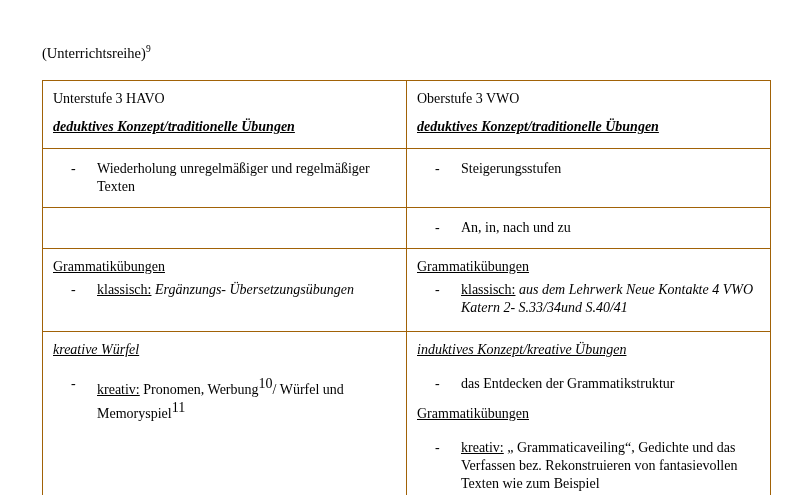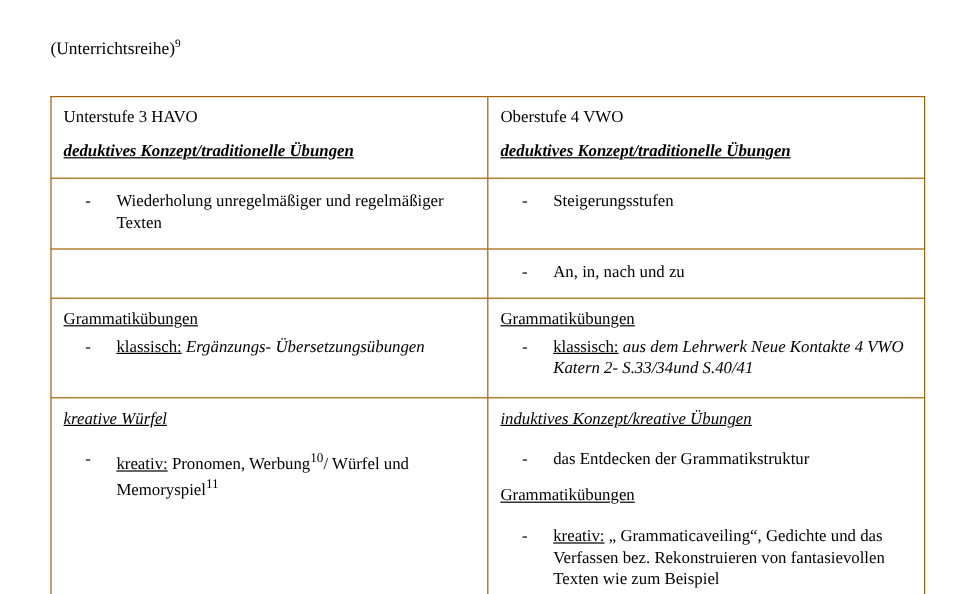--- a/index.html
+++ b/index.html
@@ -17,21 +17,21 @@
   }
   .page {
     position: absolute;
     left: 0; top: 0;
     width: 800px;
     height: 495px;
   }
   .caption {
     position: absolute;
     left: 42px;
-    top: 32px;
+    top: 44px;
     font-size: 14.5px;
     font-family: "Liberation Serif", serif;
     white-space: nowrap;
   }
   .caption sup {
     font-size: 9.5px;
     vertical-align: super;
   }
   table.grid {
     position: absolute;
@@ -93,21 +93,21 @@
   }
   .bullet .btext {
     flex: 1 1 auto;
     padding-left: 18px;
   }
   .btext .ital { font-style: italic; }
   .btext .undital {
     text-decoration: underline;
   }
   .btext sup {
-    font-size: 11px;
+    font-size: 14px;
     vertical-align: super;
   }
   .spacer-sm { height: 6px; }
   .pad-bottom { padding-bottom: 10px; }
   .tall { height: 150px; }
 </style>
 </head>
 <body>
 
 <div class="page">
@@ -125,21 +125,21 @@
 
       <tr>
         <td>
           <div class="cell hdr">
             <div class="line1">Unterstufe 3 HAVO</div>
             <div class="line2">deduktives Konzept/traditionelle Übungen</div>
           </div>
         </td>
         <td>
           <div class="cell hdr">
-            <div class="line1">Oberstufe 4 VWO</div>
+            <div class="line1">Oberstufe 3 VWO</div>
             <div class="line2">deduktives Konzept/traditionelle Übungen</div>
           </div>
         </td>
       </tr>
 
       <tr>
         <td>
           <div class="cell tight">
             <div class="bullet">
               <span class="dash">-</span>

